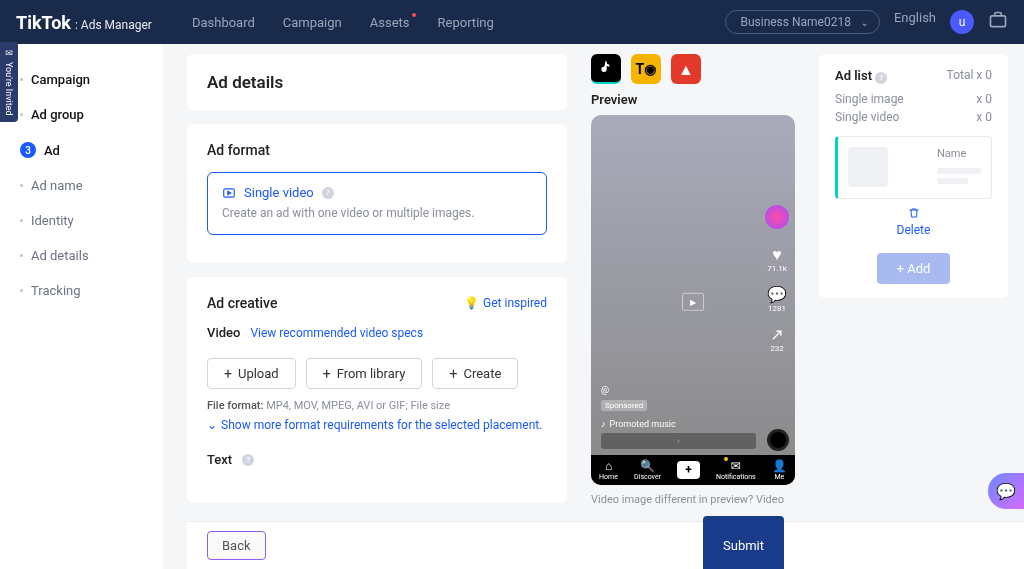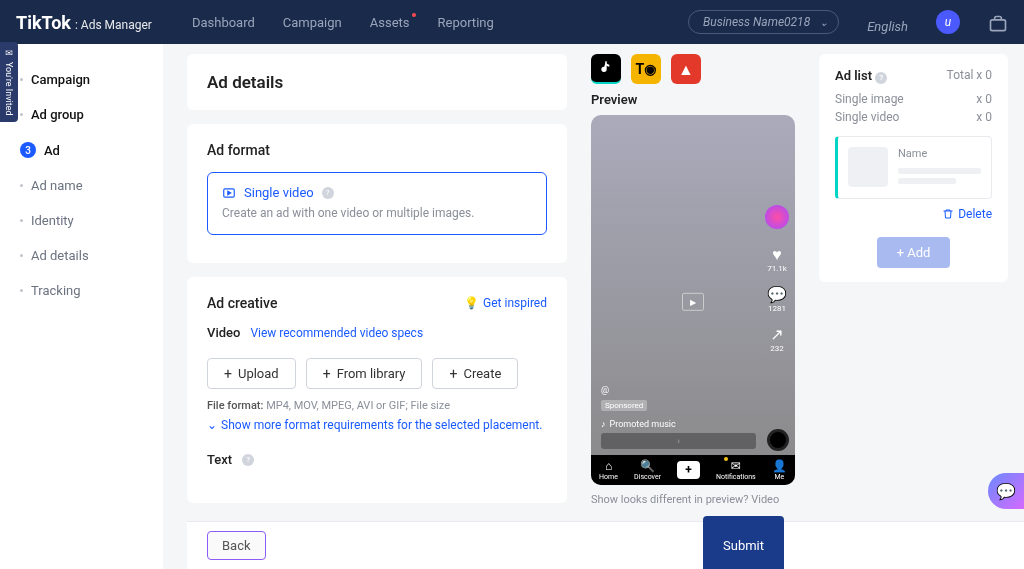--- a/index.html
+++ b/index.html
@@ -5,21 +5,21 @@
 * { margin: 0; padding: 0; box-sizing: border-box; font-family: -apple-system, BlinkMacSystemFont, "Segoe UI", Roboto, sans-serif; }
 body { background: #f5f6f8; width: 1024px; height: 569px; overflow: hidden; position: relative; }
 
 
 .topnav { background: #1a2a4a; height: 44px; display: flex; align-items: center; padding: 0 16px; color: #fff; }
 .logo { font-weight: 700; font-size: 18px; display: flex; align-items: baseline; }
 .logo-sub { font-size: 12px; font-weight: 400; margin-left: 4px; opacity: 0.9; }
 .nav-items { display: flex; gap: 28px; margin-left: 40px; }
 .nav-item { color: #9aa5bb; font-size: 13px; cursor: pointer; position: relative; }
 .nav-item .dot { position: absolute; top: -2px; right: -6px; width: 4px; height: 4px; background: #ff4d4f; border-radius: 50%; }
-.nav-right { margin-left: auto; display: flex; align-items: flex-end; gap: 28px; font-style: italic; }
+.nav-right { margin-left: auto; display: flex; align-items: flex-start; gap: 14px; }
 .biz-select { border: 1px solid #4a5a7a; border-radius: 16px; padding: 4px 28px 4px 14px; font-size: 12px; color: #9aa5bb; position: relative; }
 .biz-select .chev { position: absolute; right: 10px; top: 6px; font-size: 10px; }
 .lang { color: #9aa5bb; font-size: 13px; }
 .avatar { width: 24px; height: 24px; border-radius: 50%; background: #4a5aff; color: #fff; display: flex; align-items: center; justify-content: center; font-size: 12px; }
 .briefcase { width: 20px; height: 20px; color: #9aa5bb; }
 
 
 .invited-tab { position: absolute; left: 0; top: 42px; width: 18px; height: 80px; background: #2a3a6a; color: #fff; font-size: 9px; writing-mode: vertical-rl; display: flex; align-items: center; justify-content: center; border-radius: 0 4px 4px 0; z-index: 10; }
 
 
@@ -89,24 +89,24 @@
 
 
 .adlist-col { flex: 1; padding: 10px 16px; }
 .adlist-card { background: #fff; border-radius: 6px; padding: 14px 16px; }
 .adlist-head { display: flex; justify-content: space-between; font-size: 13px; margin-bottom: 8px; }
 .adlist-head .title { font-weight: 600; color: #222; }
 .adlist-head .total { color: #8a8f99; font-size: 12px; }
 .adlist-row { display: flex; justify-content: space-between; font-size: 12px; color: #8a8f99; margin-bottom: 4px; }
 .adlist-item { border-left: 3px solid #00d4c4; background: #fff; border: 1px solid #e8eaee; border-left: 3px solid #00d4c4; border-radius: 4px; padding: 10px; margin-top: 12px; display: flex; gap: 10px; }
 .thumb { width: 40px; height: 40px; background: #eef0f3; border-radius: 4px; }
-.item-meta { flex: 1; }
+.item-meta { flex: 1; margin-left: 39px; }
 .item-meta .name { font-size: 11px; color: #8a8f99; margin-bottom: 8px; }
 .item-meta .bars { height: 6px; background: #eef0f3; border-radius: 2px; margin-bottom: 4px; }
-.delete { color: #1a5aff; font-size: 12px; margin-top: 8px; cursor: pointer; display: flex; justify-content: flex-end; align-items: center; gap: 4px; }
+.delete { color: #1a5aff; font-size: 12px; margin-top: 8px; cursor: pointer; display: flex; justify-content: flex-end; align-items: center; gap: 4px; flex-direction: column; }
 .add-btn { display: block; margin: 16px auto 0; background: #a8baf0; color: #fff; border: none; border-radius: 4px; padding: 8px 20px; font-size: 13px; cursor: pointer; }
 
 
 .bottom-bar { position: absolute; left: 187px; right: 0; bottom: 0; height: 48px; background: #fff; border-top: 1px solid #e8eaee; display: flex; align-items: center; padding: 0 20px; }
 .back-btn { border: 1px solid #8b5cf6; background: #fafafa; border-radius: 4px; padding: 6px 14px; font-size: 13px; color: #555; cursor: pointer; }
 .submit-btn { margin-left: auto; margin-right: 220px; background: #1a3a8a; color: #fff; border: none; border-radius: 4px; padding: 22px 20px; font-size: 13px; cursor: pointer; }
 
 
 .chat-fab { position: absolute; right: 0; bottom: 60px; width: 36px; height: 36px; background: linear-gradient(135deg,#6a8aff,#d46aff); border-radius: 50% 0 0 50%; display: flex; align-items: center; justify-content: center; color: #fff; }
 
@@ -267,21 +267,21 @@
       <div class="cta-bar">›</div>
       <div class="disc"></div>
       <div class="phone-nav">
         <div><span class="icn">⌂</span><span>Home</span></div>
         <div><span class="icn">🔍</span><span>Discover</span></div>
         <div class="plus">+</div>
         <div><span class="icn">✉</span><span class="notif-dot"></span><span>Notifications</span></div>
         <div><span class="icn">👤</span><span>Me</span></div>
       </div>
     </div>
-    <div class="preview-hint">Show looks different in preview? Video</div>
+    <div class="preview-hint">Video image different in preview? Video</div>
   </div>
 
   <div class="adlist-col">
     <div class="adlist-card">
       <div class="adlist-head">
         <span class="title"><span>Ad list</span> <span class="info-icon">?</span></span>
         <span class="total">Total x 0</span>
       </div>
       <div class="adlist-row">
           <span>Single image</span>

